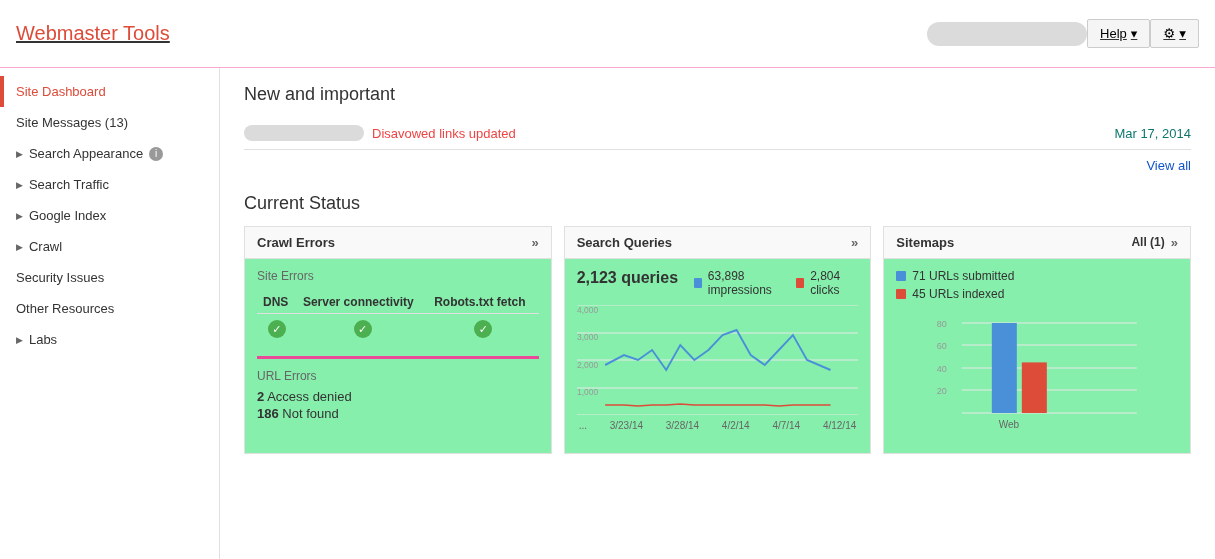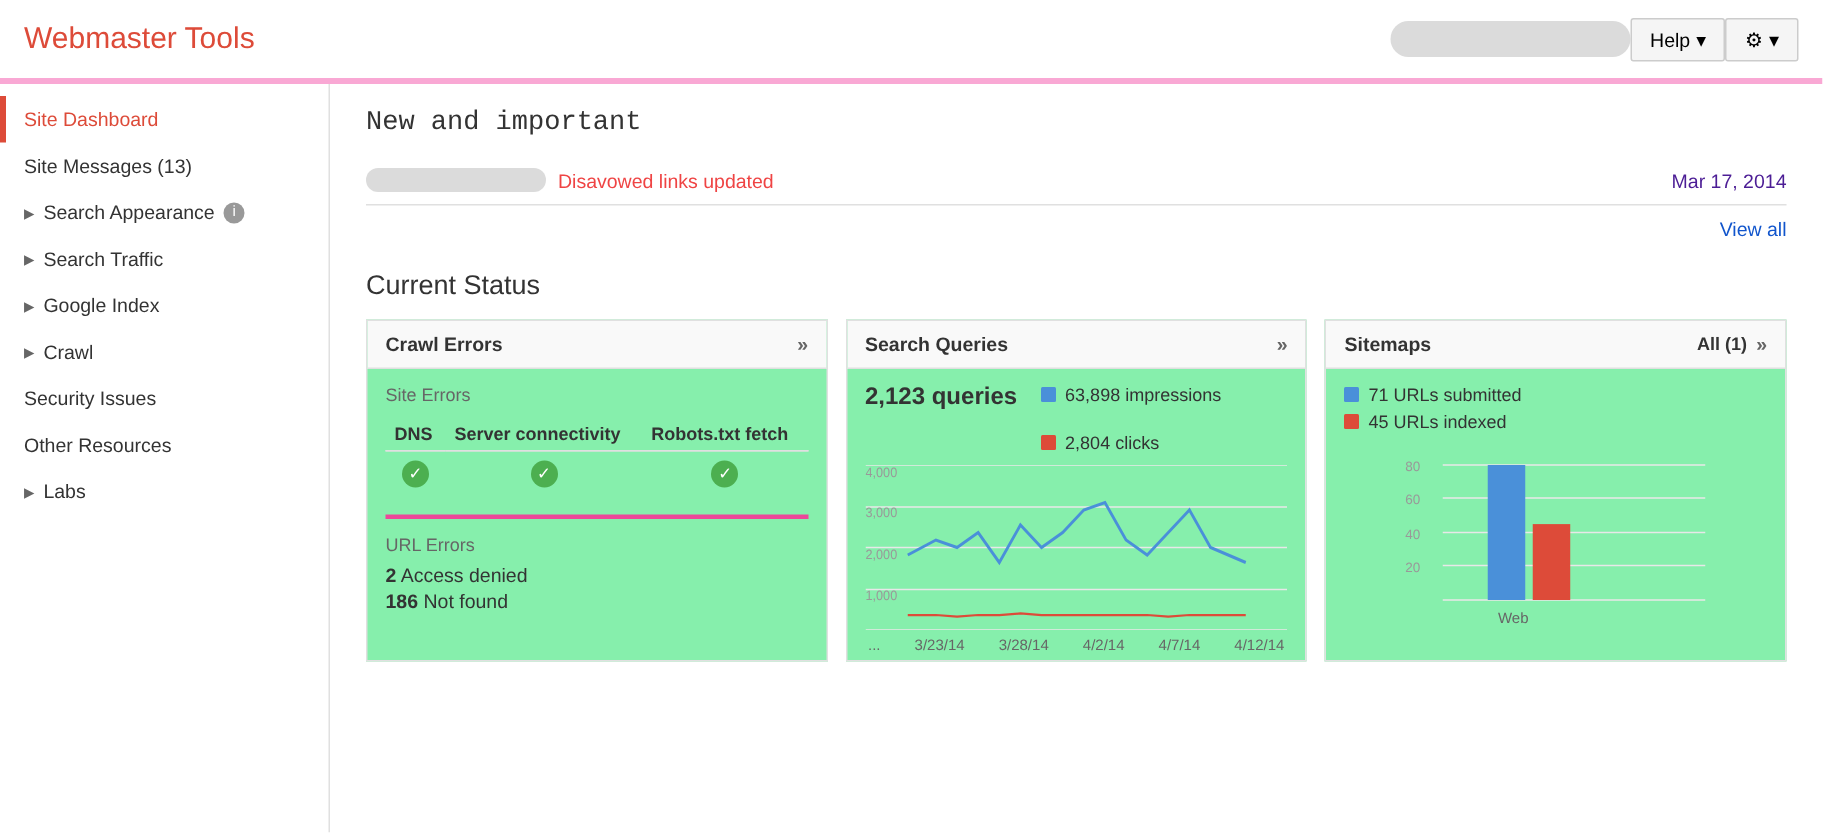--- a/index.html
+++ b/index.html
@@ -4,23 +4,24 @@
   <style>
     * { box-sizing: border-box; margin: 0; padding: 0; }
     body { font-family: Arial, sans-serif; font-size: 13px; color: #333; background: #fff; }
 
     
     .header {
       display: flex;
       align-items: center;
       justify-content: space-between;
       padding: 0 16px;
-      height: 56px;
-      border-bottom: 4px solid #f9a8d4;
+      height: 68px;
+      border-bottom: 1px solid #f9a8d4;
       background: #fff;
+      text-decoration: underline;
     }
     .header-logo {
       color: #dd4b39;
       font-size: 20px;
       font-weight: 400;
       letter-spacing: 0;
     }
     .header-right {
       display: flex;
       align-items: center;
@@ -107,21 +108,20 @@
       overflow-y: auto;
       padding: 16px 24px;
     }
 
     
     .section-title {
       font-size: 18px;
       font-weight: 400;
       color: #333;
       margin-bottom: 12px;
-      font-family: Liberation Mono, monospace;
     }
     .notification-bar {
       display: flex;
       align-items: center;
       justify-content: space-between;
       padding: 8px 0;
       border-bottom: 1px solid #e0e0e0;
       margin-bottom: 4px;
     }
     .notification-left {
@@ -135,21 +135,21 @@
       height: 16px;
       width: 120px;
       opacity: 0.7;
     }
     .notification-text {
       font-size: 13px;
       color: #ef4444;
     }
     .notification-date {
       font-size: 13px;
-      color: #4c1d95;
+      color: #0f766e;
     }
     .view-all-link {
       color: #1155cc;
       font-size: 13px;
       cursor: pointer;
       text-align: right;
       padding: 4px 0 12px;
     }
 
     
@@ -248,22 +248,22 @@
       margin-bottom: 8px;
     }
     .queries-count {
       font-size: 16px;
       font-weight: bold;
       color: #333;
       white-space: nowrap;
     }
     .legend-items {
       display: flex;
-      flex-direction: column;
-      gap: 18px;
+      flex-direction: row;
+      gap: 8px;
     }
     .legend-item {
       display: flex;
       align-items: center;
       gap: 6px;
       font-size: 12px;
     }
     .legend-dot {
       width: 10px;
       height: 10px;

